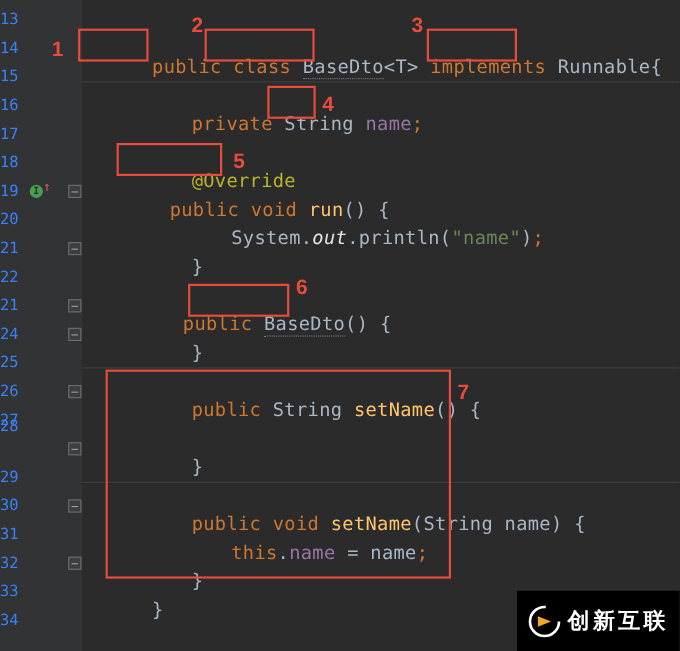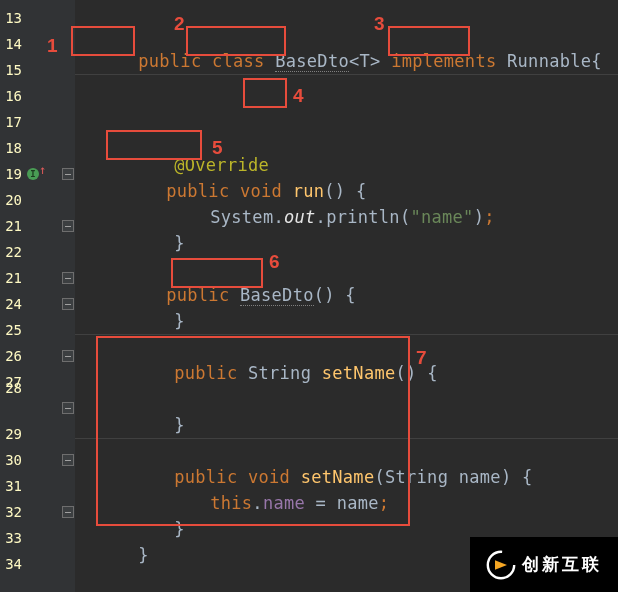--- a/index.html
+++ b/index.html
@@ -15,22 +15,22 @@
   .root { position: relative; width: 618px; height: 592px; }
   .gutter {
     position: absolute; left: 0; top: 0; width: 61px; height: 592px;
     background: #313335;
   }
   .gutter-inner {
     position: absolute; left: 61px; top: 0; width: 14px; height: 592px;
     background: #313335;
   }
   .ln {
-    position: absolute; left: 0; width: 22px; text-align: right;
-    color: #fef9c3; font-size: 14px; line-height: 16px;
+    position: absolute; left: 0; width: 22px; text-align: left;
+    color: #3b82f6; font-size: 14px; line-height: 16px;
   }
   .code-area {
     position: absolute; left: 75px; top: 0; width: 543px; height: 592px;
     background: #2b2b2b;
   }
   .line {
     position: absolute; left: 0; height: 18px; line-height: 18px;
     white-space: pre; font-size: 17px; letter-spacing: 0.3px;
   }
   .tok { display: inline; }
@@ -74,21 +74,21 @@
   .logo {
     position: absolute; right: 0; bottom: 0; width: 148px; height: 55px;
     background: #000; color: #f0a020; display: flex; align-items: center;
     justify-content: center; font-family: sans-serif;
   }
   .logo-circle {
     width: 30px; height: 30px; margin-right: 6px; position: relative;
   }
   .logo-circle svg { width: 30px; height: 30px; }
   .logo-text {
-    color: #fff; font-size: 17px; font-weight: 600; letter-spacing: 3px;
+    color: #fff; font-size: 20px; font-weight: 600; letter-spacing: 3px;
   }
 </style>
 </head>
 <body>
 
 <div class="root">
   <div class="gutter"></div>
   <div class="gutter-inner"></div>
 
   <span class="ln" style="top:10px">13</span>
@@ -124,26 +124,29 @@
   <span class="fold-marker" style="left:62px; top:402px"></span>
   <span class="fold-marker" style="left:62px; top:454px"></span>
   <span class="fold-marker" style="left:62px; top:506px"></span>
 
   <div class="code-area">
 
     <div class="line" style="top:34px">
       <span class="tok kw">public</span><span class="tok plain"> </span><span class="tok kw">class</span><span class="tok plain"> </span><span class="tok plain wavy">BaseDto</span><span class="tok plain">&lt;T&gt;</span><span class="tok plain"> </span><span class="tok kw">implements</span><span class="tok plain"> </span><span class="tok plain">Runnable</span><span class="tok plain">{</span>
     </div>
 
+    <div class="line" style="top:86px; padding-left:36px">
+      <span class="tok kw">private</span><span class="tok plain"> </span><span class="tok plain">String</span><span class="tok plain"> </span><span class="tok fld">name</span><span class="tok kw">;</span>
+    </div>
 
     <div class="line" style="top:138px; padding-left:36px">
       <span class="tok ann">@Override</span>
     </div>
 
-    <div class="line" style="top:164px; padding-left:28px">
+    <div class="line" style="top:164px; padding-left:16px">
       <span class="tok kw">public</span><span class="tok plain"> </span><span class="tok kw">void</span><span class="tok plain"> </span><span class="tok mth">run</span><span class="tok plain">()</span><span class="tok plain"> </span><span class="tok plain">{</span>
     </div>
 
     <div class="line" style="top:190px; padding-left:72px">
       <span class="tok plain">System.</span><span class="tok stat">out</span><span class="tok plain">.</span><span class="tok plain">println</span><span class="tok plain">(</span><span class="tok str">"</span><span class="tok str">name</span><span class="tok str">"</span><span class="tok plain">)</span><span class="tok kw">;</span>
     </div>
 
     <div class="line" style="top:216px; padding-left:36px">
       <span class="tok plain">}</span>
     </div>

